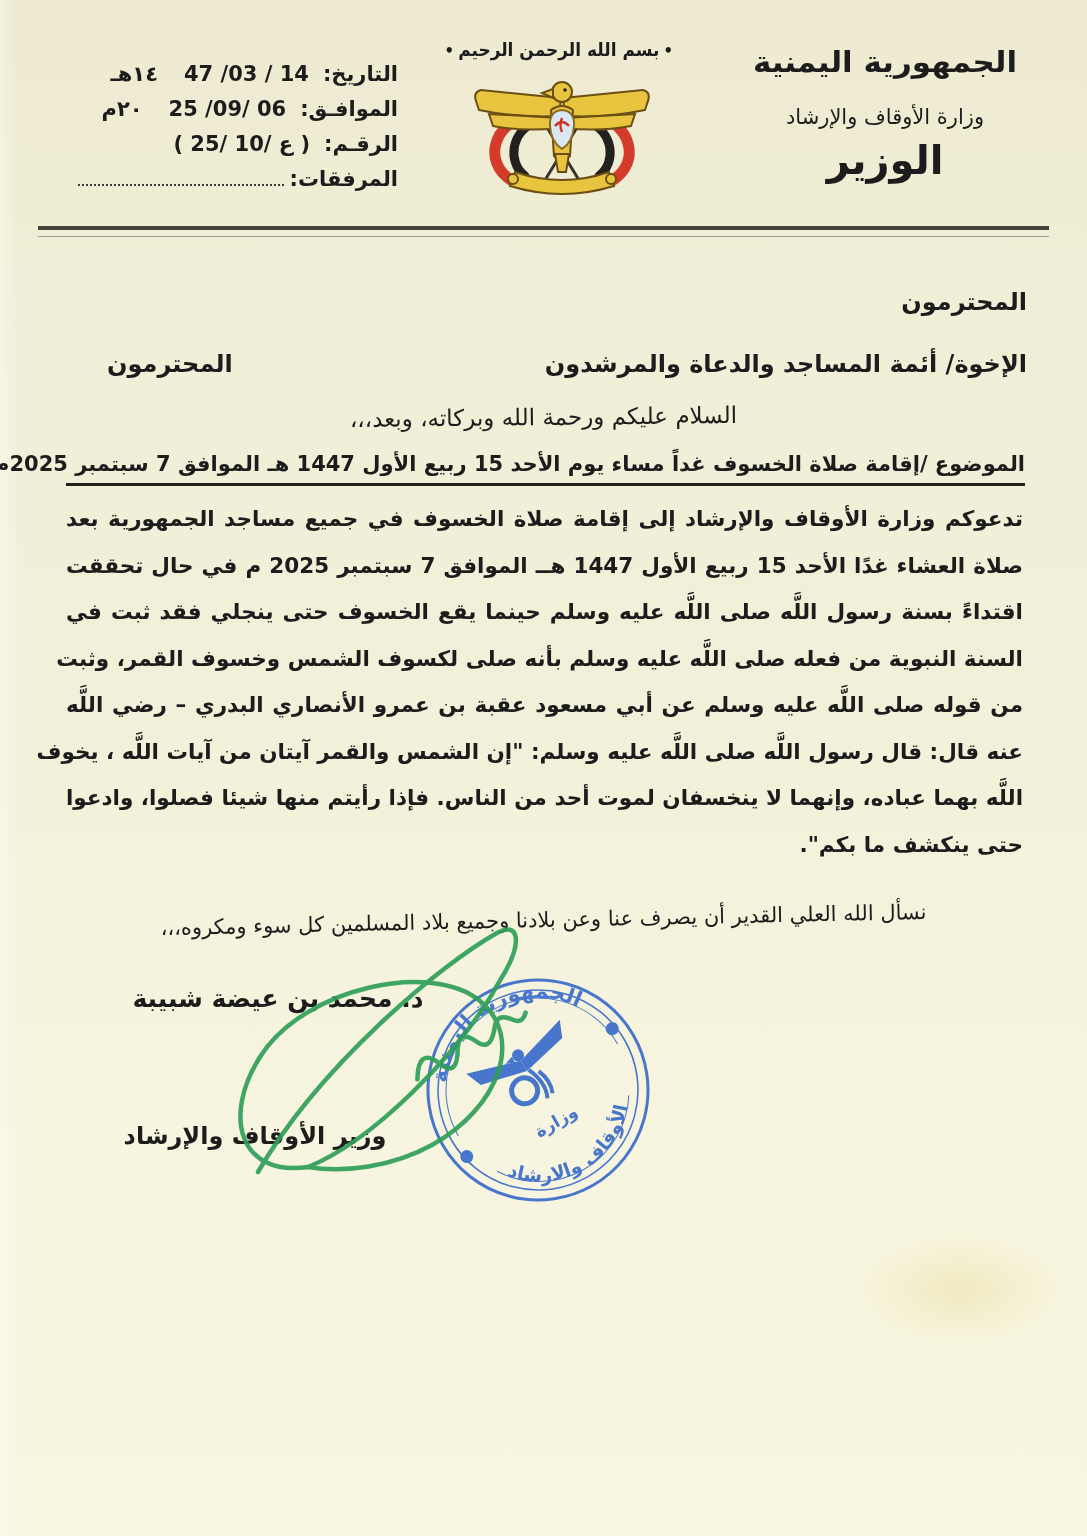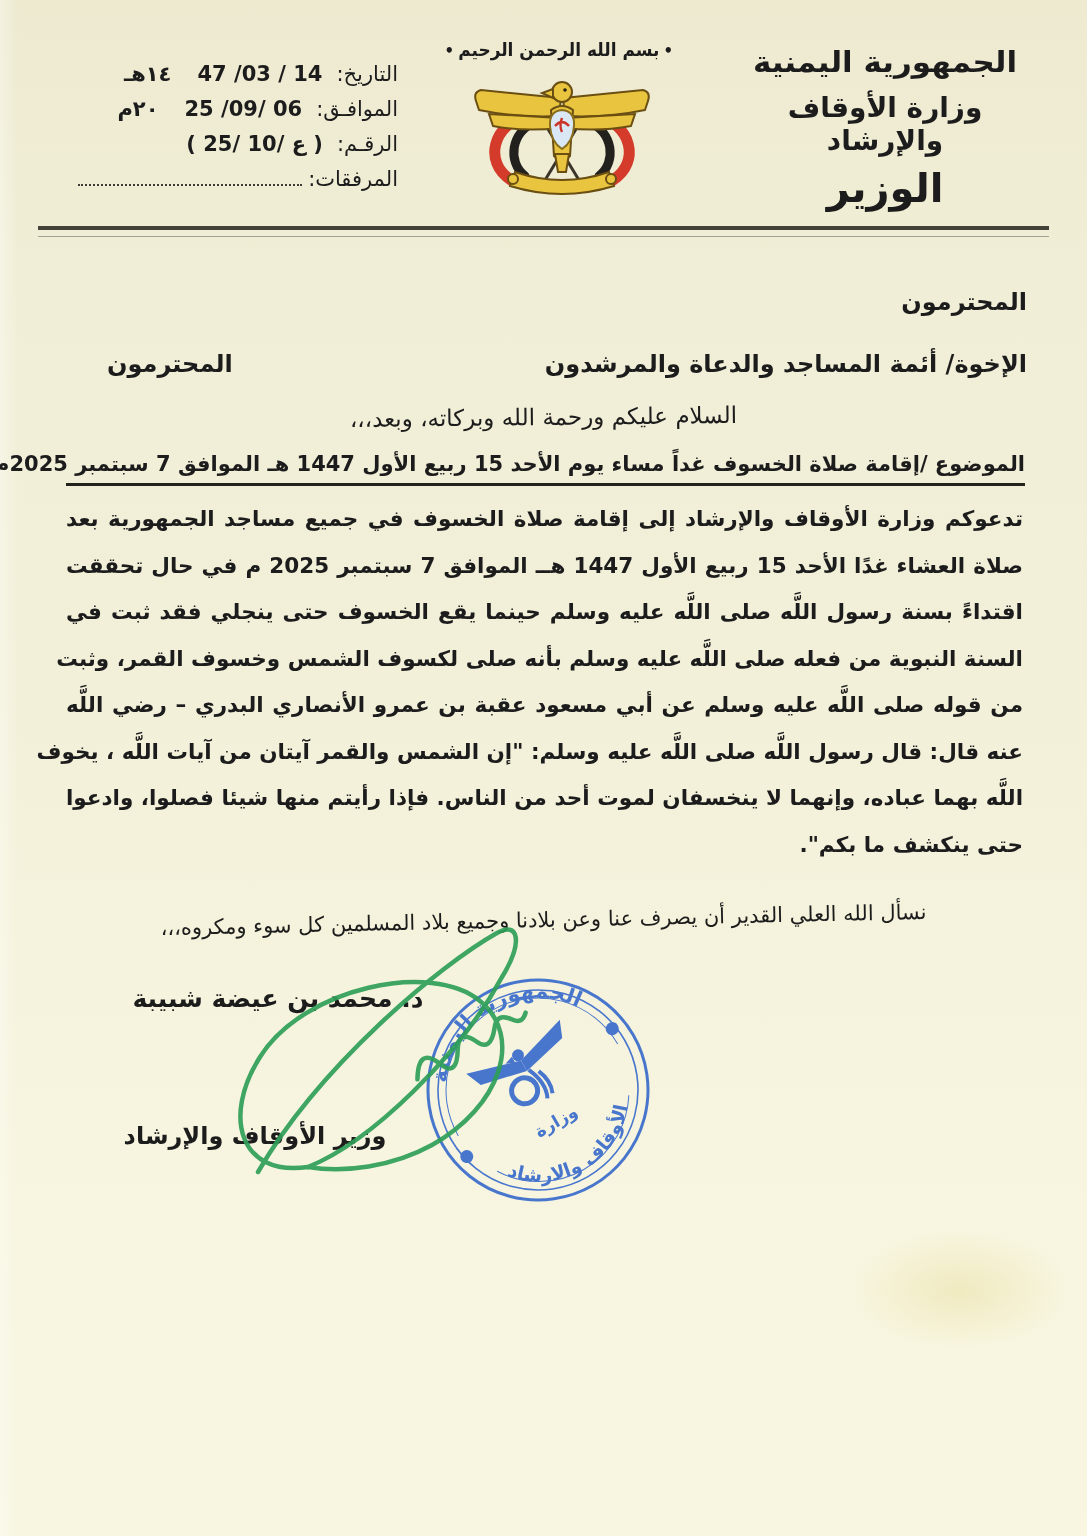--- a/index.html
+++ b/index.html
@@ -13,31 +13,31 @@
     overflow:hidden;
     direction:rtl;
   }
   .stain{position:absolute;border-radius:50%;pointer-events:none;}
   .stain1{left:850px;top:1230px;width:220px;height:120px;background:radial-gradient(closest-side,rgba(228,216,140,.38),rgba(228,216,140,0));}
   .stain2{left:-8px;top:0;width:26px;height:1536px;background:linear-gradient(90deg,rgba(255,255,252,.5),rgba(255,255,252,0));border-radius:0;}
 
   
   .hdr-right{position:absolute;top:44px;right:52px;width:300px;text-align:center;}
   .republic{font-size:31px;font-weight:700;letter-spacing:1px;transform:scaleY(.92);}
-  .ministry{font-size:28px;font-weight:700;margin-top:11px;}
+  .ministry{font-size:21px;font-weight:400;margin-top:25px;}
   .minister{font-size:40px;font-weight:600;margin-top:8px;letter-spacing:4px;}
 
   .hdr-center{position:absolute;top:40px;left:447px;width:230px;text-align:center;}
   .bismillah{font-size:17px;font-weight:800;white-space:nowrap;transform:scaleY(1.05);}
   .bismillah .dot{font-size:15px;vertical-align:middle;padding:0 4px;}
   .emblem{display:block;margin:6px auto 0;}
 
   .hdr-left{position:absolute;top:62px;left:78px;width:320px;font-size:21px;font-weight:700;}
   .meta-row{display:flex;align-items:baseline;margin-bottom:11px;white-space:nowrap;}
-  .meta-label{font-weight:400;}
+  .meta-label{font-weight:700;}
   .meta-value{margin-right:14px;font-weight:700;}
   .meta-suffix{margin-right:26px;font-weight:700;}
   .dotted{flex:1;border-bottom:2px dotted #3c3c34;height:14px;margin-right:6px;min-width:120px;}
 
   .divider{position:absolute;top:226px;left:38px;right:38px;height:6px;
     border-top:4px solid #43433a;border-bottom:1px solid #a5a294;}
 
   
   .recip{position:absolute;left:70px;right:60px;display:flex;justify-content:space-between;
     font-size:24px;font-weight:800;white-space:nowrap;}

